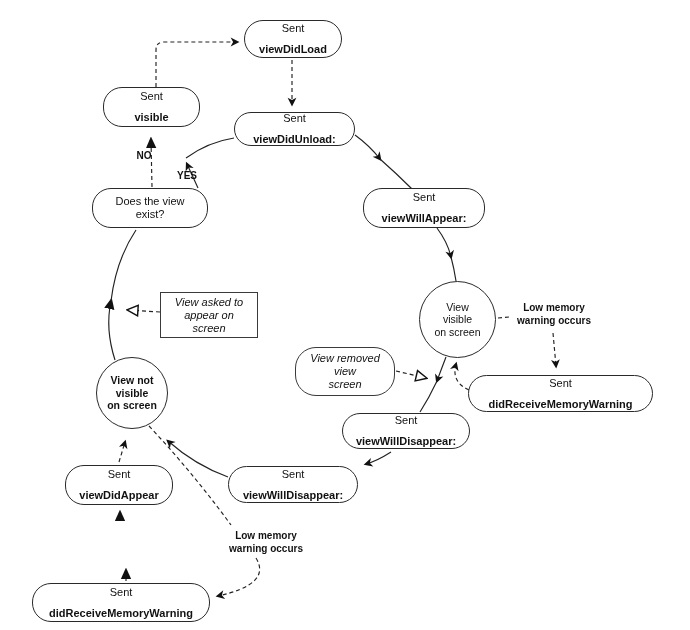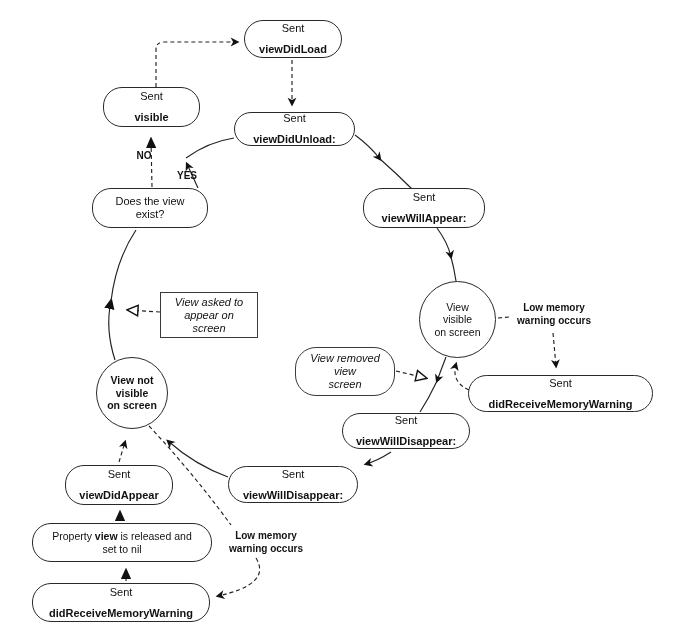--- a/index.html
+++ b/index.html
@@ -122,24 +122,20 @@
   <div class="node" style="left:65px;top:465px;width:108px;height:40px;">
     <span>Sent</span>
     <span class="b">viewDidAppear</span>
   </div>
 
   <div class="node" style="left:468px;top:375px;width:185px;height:37px;">
     <span>Sent</span>
     <span class="b">didReceiveMemoryWarning</span>
   </div>
 
-  <div class="node" style="left:32px;top:523px;width:180px;height:39px;font-size:10.5px;">
-    <span><span>Property </span><span class="b">view</span><span> is released and</span></span>
-    <span>set to nil</span>
-  </div>
 
   <div class="node" style="left:32px;top:583px;width:178px;height:39px;">
     <span>Sent</span>
     <span class="b">didReceiveMemoryWarning</span>
   </div>
 
   <div class="circle" style="left:419px;top:281px;width:77px;height:77px;">
     <span>View</span>
     <span>visible</span>
     <span>on screen</span>

